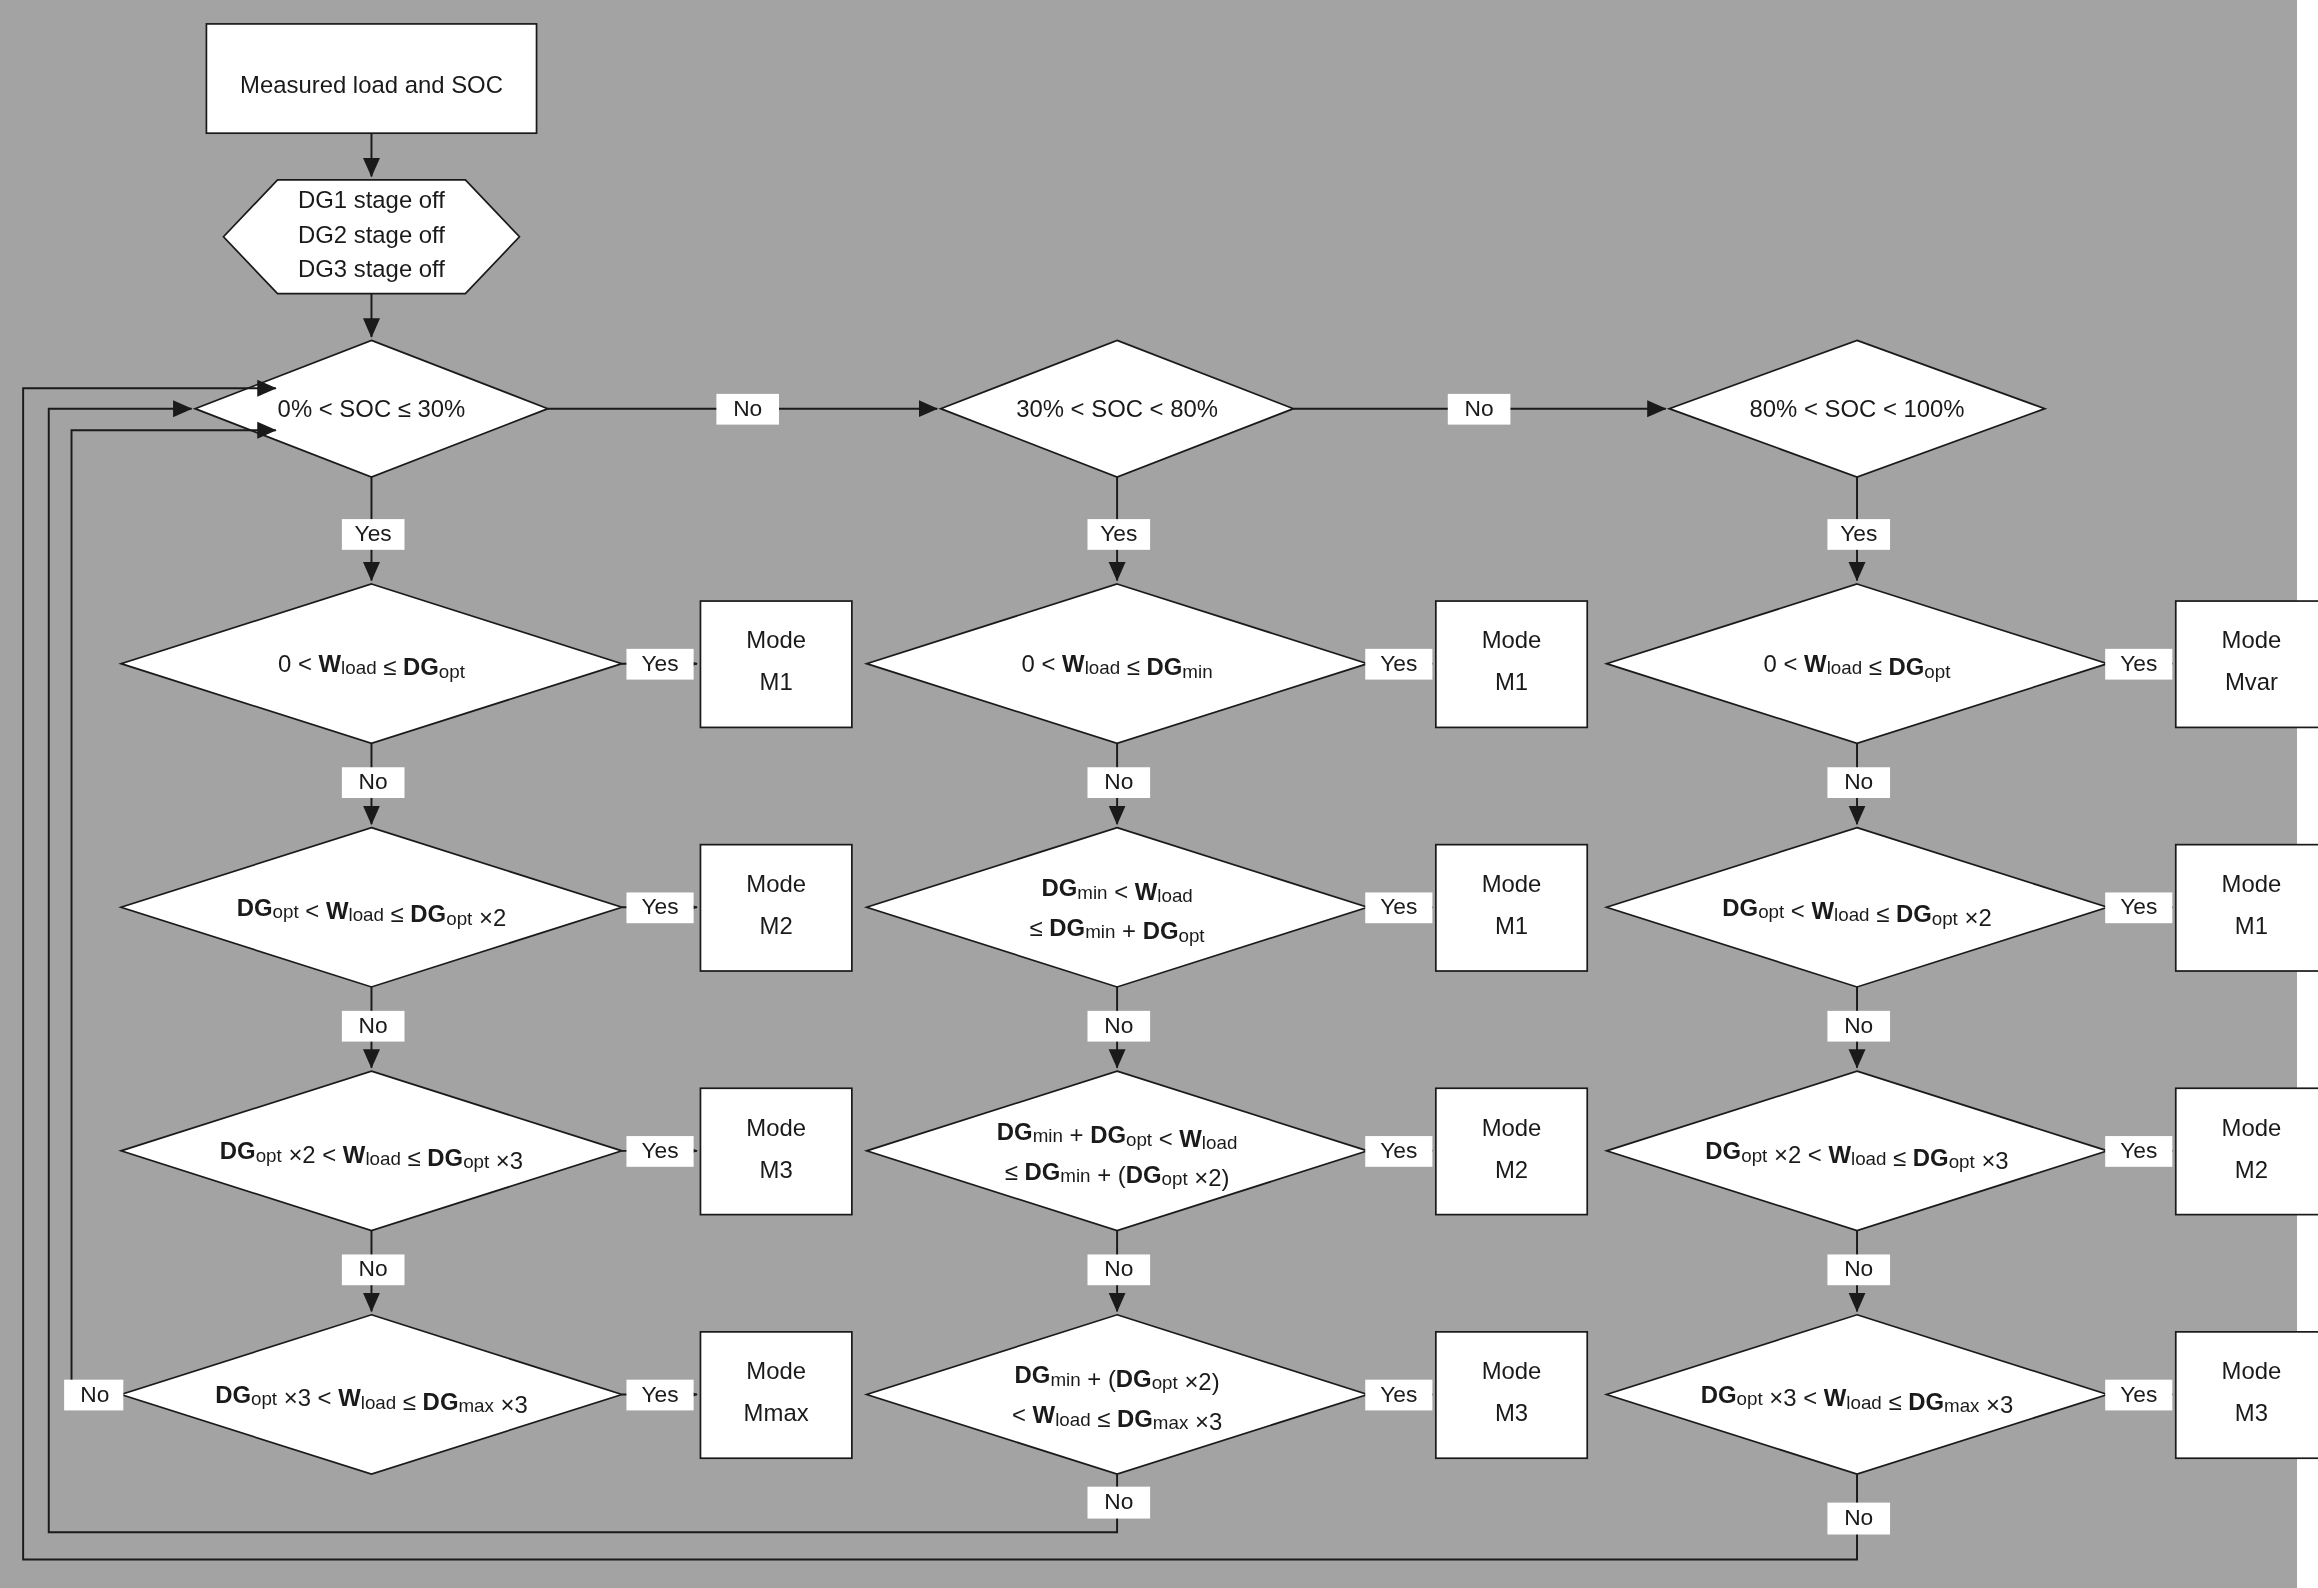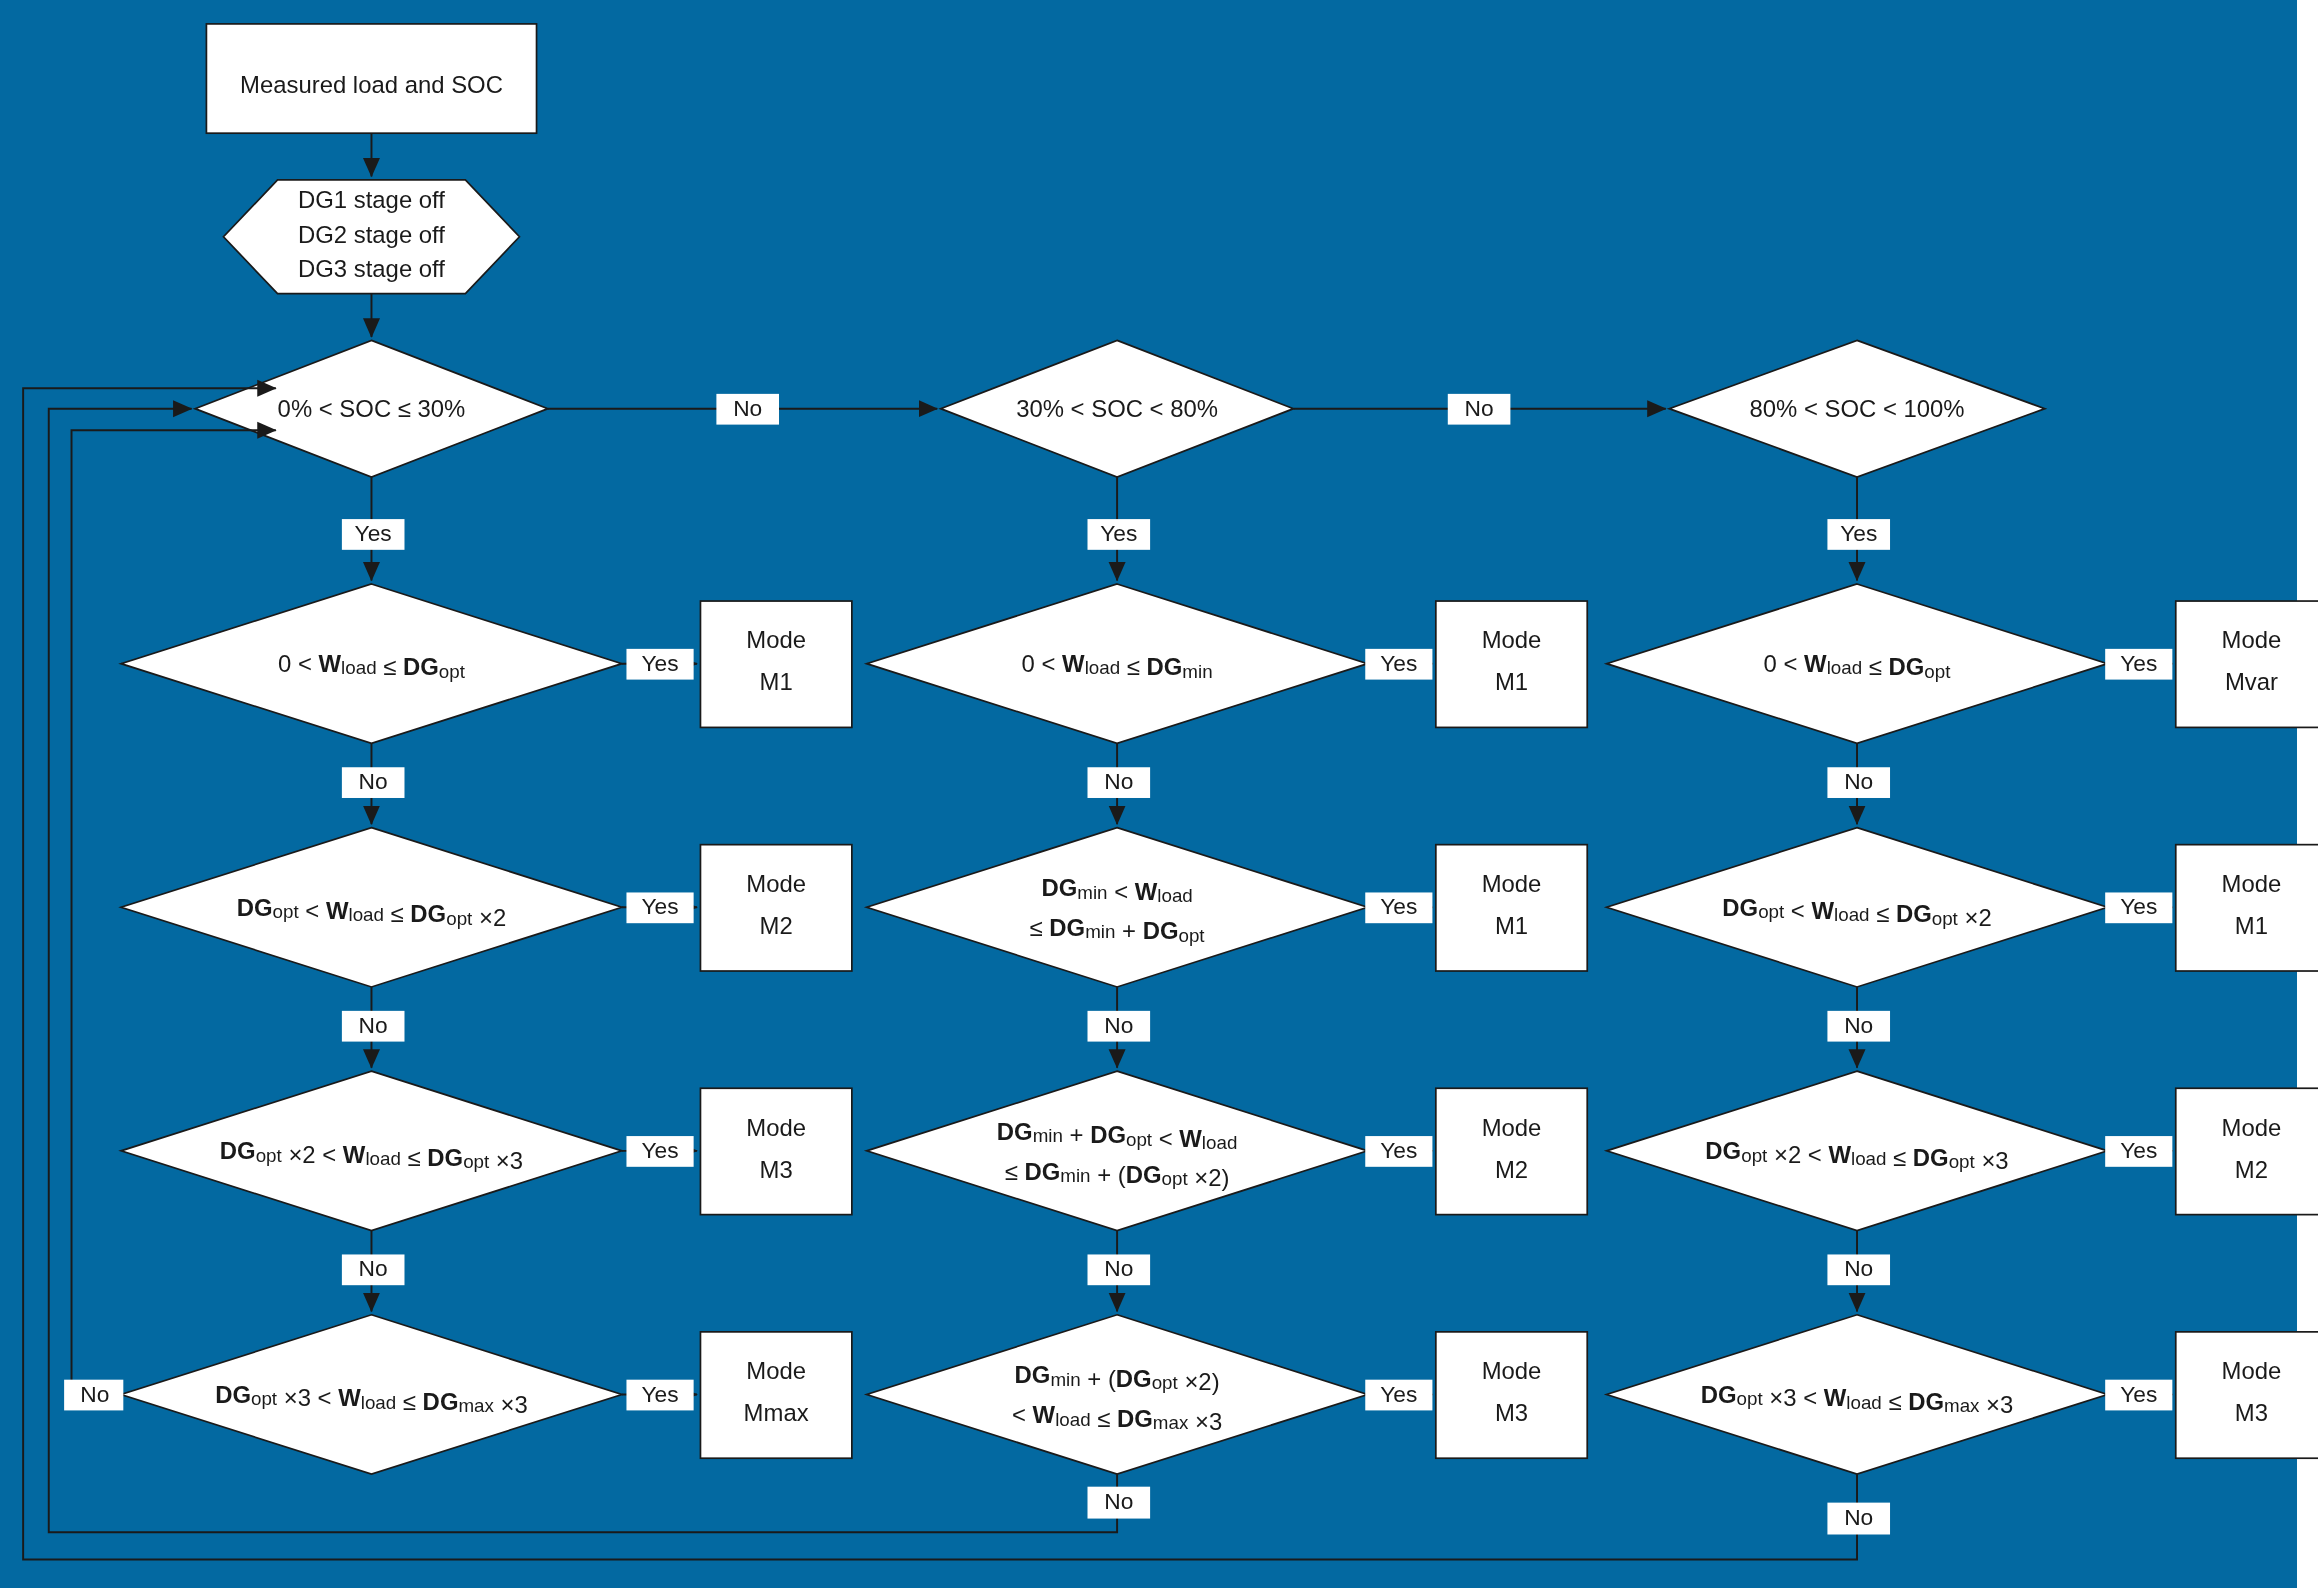--- a/index.html
+++ b/index.html
@@ -4,21 +4,21 @@
 <style>
   html, body {
     margin: 0;
     padding: 0;
     background: #ffffff;
   }
   #stage {
     position: relative;
     width: 2297px;
     height: 1588px;
-    background: #0369a1;
+    background: #a3a3a3;
     font-family: "Liberation Sans", sans-serif;
   }
   svg.flow {
     display: block;
     width: 2319px;
     height: 1588px;
   }
   .shape { fill: #ffffff; stroke: #1a1a1a; stroke-width: 3; }
   .conn  { fill: none; stroke: #1a1a1a; stroke-width: 3.4; }
   .lbl   { fill: #1a1a1a; font-family: "Liberation Sans", sans-serif; }

